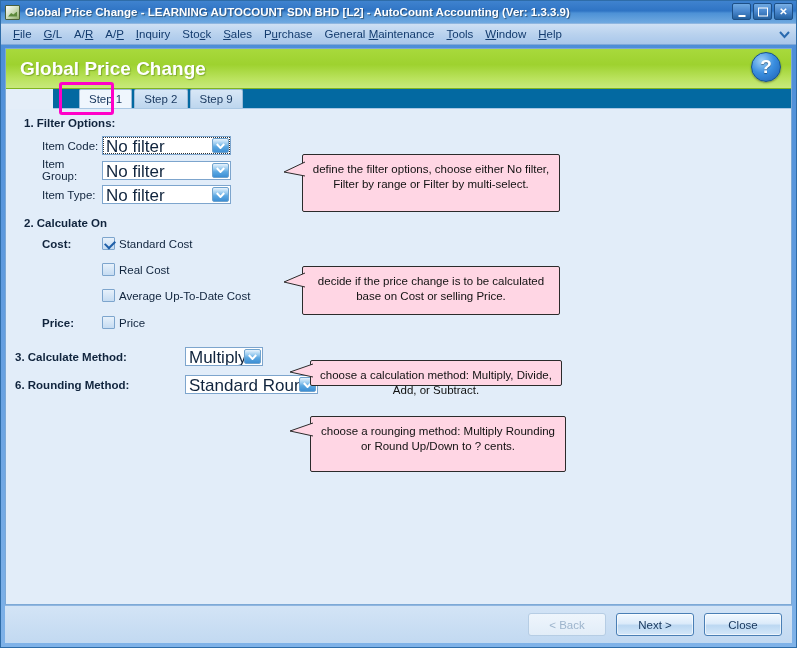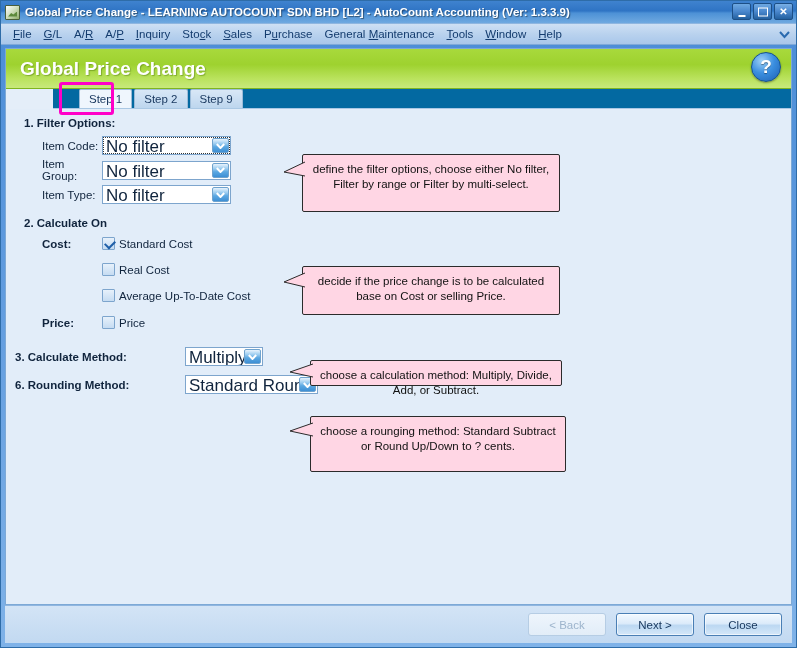--- a/index.html
+++ b/index.html
@@ -557,21 +557,21 @@
           <svg class="tail" style="left:-22px; top:2px; width:24px; height:18px;" viewBox="0 0 24 18">
             <path d="M24 1 L1 9 L24 14" fill="#ffd6e4" stroke="#2b2b2b" stroke-width="1"></path>
           </svg>
           <span>choose a calculation method: Multiply, Divide, Add, or Subtract.</span>
         </div>
 
         <div class="callout" style="left:304px; top:307px; width:256px; height:56px;">
           <svg class="tail" style="left:-22px; top:4px; width:24px; height:18px;" viewBox="0 0 24 18">
             <path d="M24 2 L1 10 L24 15" fill="#ffd6e4" stroke="#2b2b2b" stroke-width="1"></path>
           </svg>
-          <span>choose a rounging method: Standard Subtract or Round Up/Down to ? cents.</span>
+          <span>choose a rounging method: Multiply Rounding or Round Up/Down to ? cents.</span>
         </div>
 
       </div>
     </div>
 
     <div id="footer">
       <div class="btn disabled">&lt; Back</div>
       <div class="btn">Next &gt;</div>
       <div class="btn">Close</div>
     </div>

